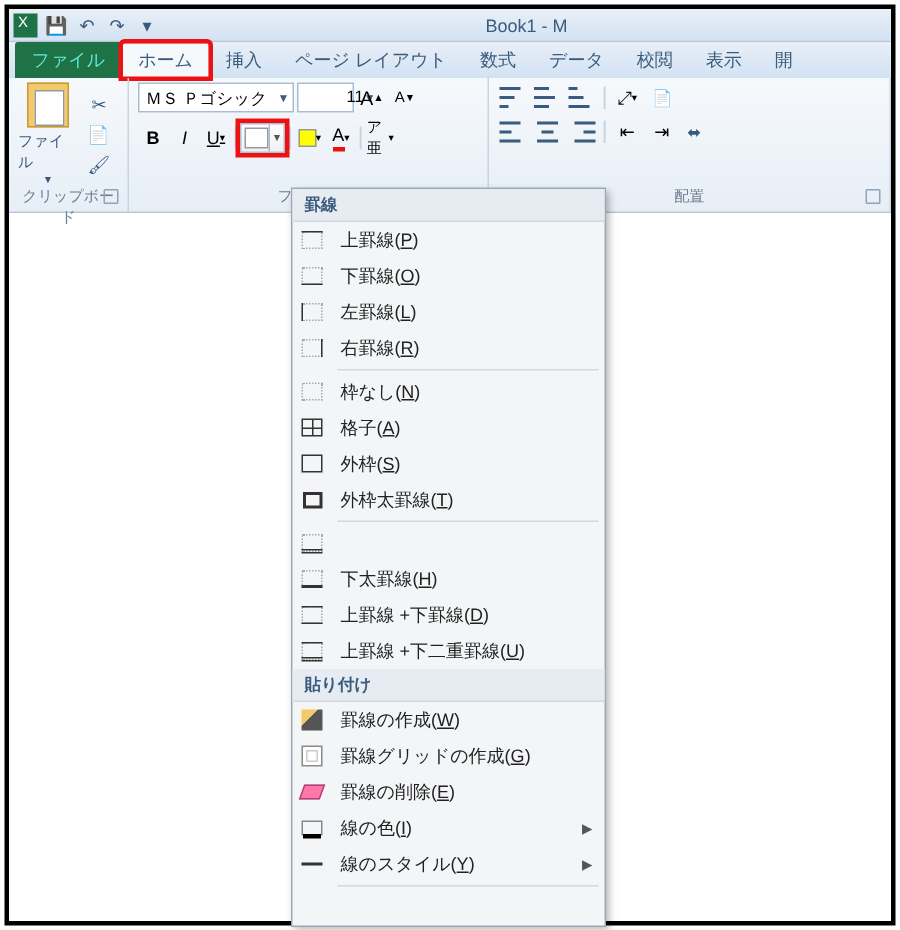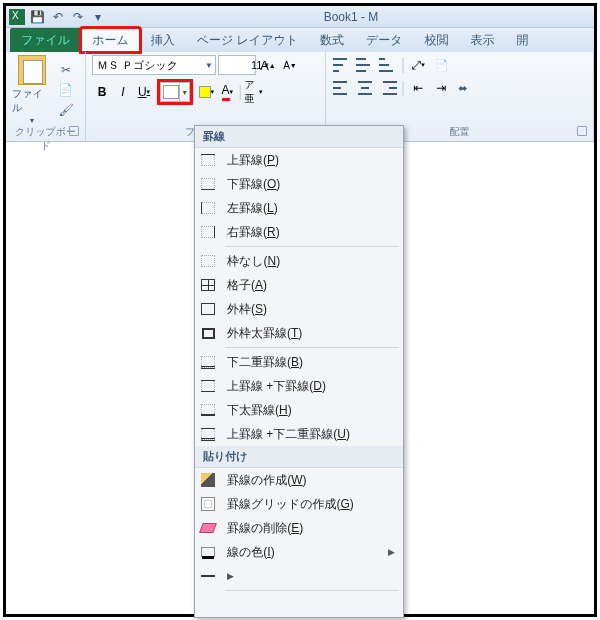--- a/index.html
+++ b/index.html
@@ -32,21 +32,21 @@
   .paste-icon { width: 28px; height: 30px; background: #f4c96a; border: 1px solid #c49a3a; position: relative; }
   .paste-icon::after { content: ""; position: absolute; left: 4px; top: 4px; width: 18px; height: 22px; background: #fff; border: 1px solid #999; }
   .paste-label { font-size: 10px; color: #3b5b7e; }
   .mini-col { display: flex; flex-direction: column; gap: 2px; justify-content: center; }
   .mini-btn { width: 20px; height: 18px; display: flex; align-items: center; justify-content: center; font-size: 12px; color: #3b5b7e; }
 
   
   .font-row1 { display: flex; gap: 2px; align-items: center; }
   .combo { height: 20px; border: 1px solid #a9bdd3; background: #fff; display: flex; align-items: center; font-size: 11px; padding: 0 2px 0 4px; }
   .combo .drop { margin-left: auto; font-size: 8px; color: #3b5b7e; }
-  .font-name { width: 124px; }
+  .font-name { width: 104px; }
   .font-size { width: 38px; padding-left: 32px; }
   .sq { width: 20px; height: 20px; border: 1px solid transparent; display: inline-flex; align-items: center; justify-content: center; font-size: 12px; }
   .font-row2 { display: flex; gap: 1px; align-items: center; margin-top: 3px; }
   .bold { font-weight: bold; }
   .italic { font-style: italic; }
   .underline { text-decoration: underline; }
 
   .border-btn { position: relative; width: 30px; height: 20px; border: 1px solid #a9bdd3; display: flex; align-items: center; background: linear-gradient(#fff,#f0f0f0); }
   .border-btn .bicon { width: 16px; height: 14px; margin-left: 2px; border: 1px solid #999; background: #fff; }
   .border-btn .bsplit { width: 10px; height: 100%; border-left: 1px solid #a9bdd3; display: flex; align-items: center; justify-content: center; font-size: 7px; color: #555; }
@@ -316,33 +316,32 @@
         <div class="dd-icon">
           <div class="ico-box ico-outthick"></div>
         </div>
         <div class="dd-label">外枠太罫線(<span class="u">T</span>)</div>
       </div>
     <div class="dd-sep"></div>
     <div class="dd-item">
         <div class="dd-icon">
           <div class="ico-box ico-dbottom"></div>
         </div>
-        <div class="dd-label">下二重罫線(<span class="u">B</span>)</div>
+      </div>
+    <div class="dd-item">
+        <div class="dd-icon">
+          <div class="ico-box ico-thbottom"></div>
+        </div>
+        <div class="dd-label">下太罫線(<span class="u">H</span>)</div>
       </div>
     <div class="dd-item">
         <div class="dd-icon">
           <div class="ico-box ico-tb"></div>
         </div>
         <div class="dd-label">上罫線 +下罫線(<span class="u">D</span>)</div>
-      </div>
-    <div class="dd-item">
-        <div class="dd-icon">
-          <div class="ico-box ico-thbottom"></div>
-        </div>
-        <div class="dd-label">下太罫線(<span class="u">H</span>)</div>
       </div>
     <div class="dd-item">
         <div class="dd-icon">
           <div class="ico-box ico-tbdbl"></div>
         </div>
         <div class="dd-label">上罫線 +下二重罫線(<span class="u">U</span>)</div>
       </div>
 
     <div class="dd-header">貼り付け</div>
     <div class="dd-item">
@@ -367,19 +366,20 @@
         <div class="dd-icon">
           <div class="ico-color"></div>
         </div>
         <div class="dd-label">線の色(<span class="u">I</span>)</div>
         <div class="dd-arrow">▶</div>
       </div>
     <div class="dd-item">
         <div class="dd-icon">
           <div class="ico-line"></div>
         </div>
+        <div class="dd-label">線のスタイル(<span class="u">Y</span>)</div>
         <div class="dd-arrow">▶</div>
       </div>
     <div class="dd-sep"></div>
     <div class="dd-item"></div>
   </div>
 
 </div>
 
 </body></html>

